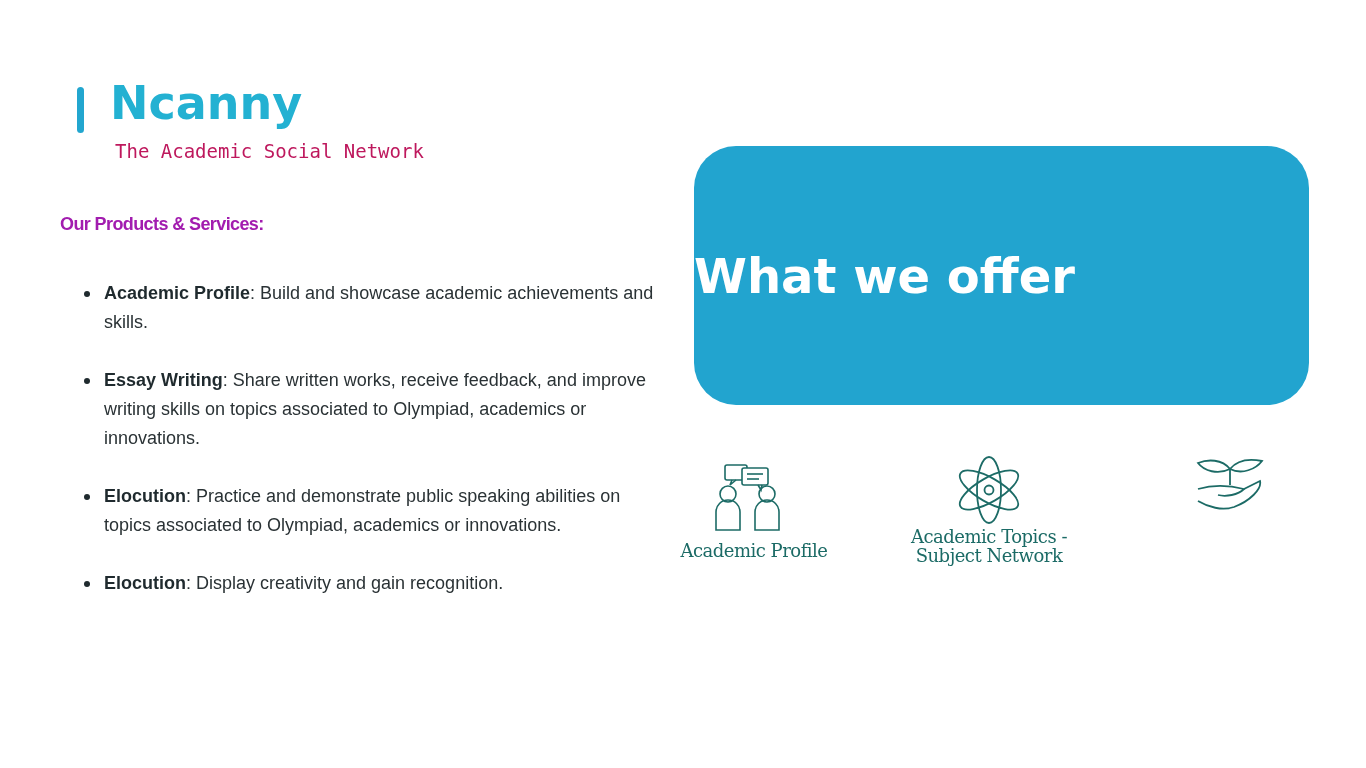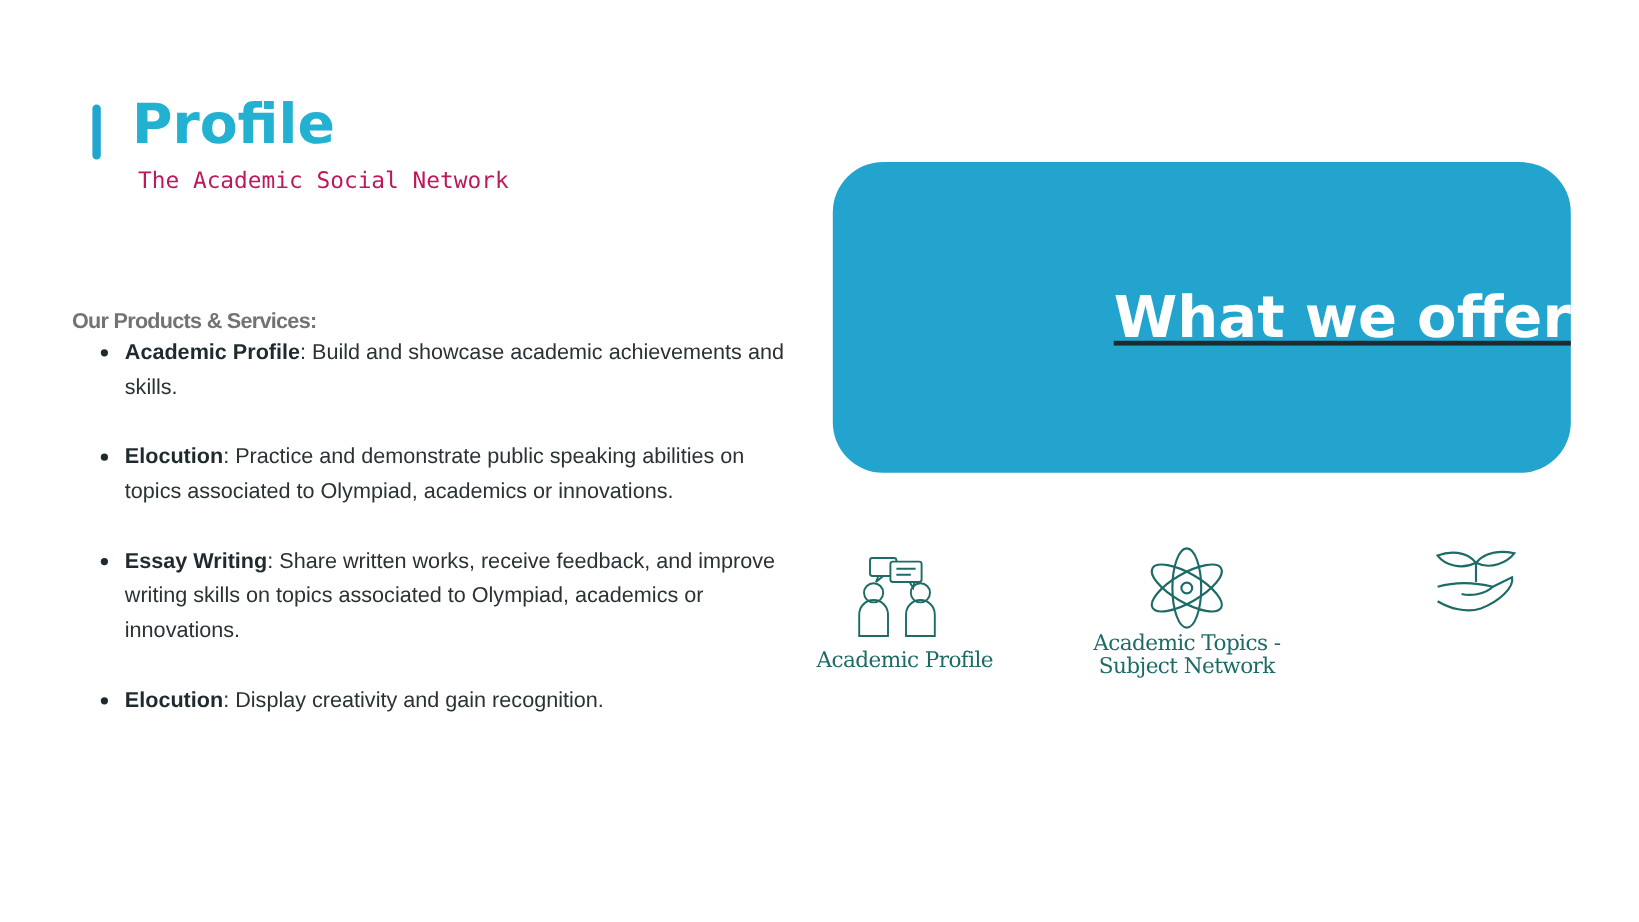--- a/index.html
+++ b/index.html
@@ -14,66 +14,65 @@
   .brand-title {
     position: absolute; left: 110px; top: 76px; font-size: 46px; font-weight: bold;
     color: #23b1d2; font-family: "DejaVu Sans", sans-serif; letter-spacing: 0px;
   }
   .brand-subtitle {
     position: absolute; left: 115px; top: 140px; font-size: 20px; color: #be185d;
     font-family: "DejaVu Sans Mono", monospace; letter-spacing: 0px; font-size: 19px;
   }
   .section-heading {
     position: absolute; left: 60px; top: 214px; font-size: 18px; font-weight: bold;
-    color: #737373; letter-spacing: -0.6px; margin-top: 43px;
+    color: #a21caf; letter-spacing: -0.6px;
   }
   .services-list {
     position: absolute; left: 60px; top: 268px; width: 600px; margin: 11px; padding: 0;
     list-style: none;
   }
   .services-list li {
     position: relative; padding-left: 33px; font-size: 18px; line-height: 29px;
     color: #2a3235; margin-bottom: 29px;
   }
   .services-list li::before {
     content: ""; position: absolute; left: 13px; top: 12px; width: 6px; height: 6px;
     border-radius: 50%; background: #1f2a2e;
   }
   .services-list b { color: #1f2a2e; }
   .offer-card {
-    position: absolute; left: 694px; top: 135px; width: 615px; height: 259px;
+    position: absolute; left: 694px; top: 146px; width: 615px; height: 259px;
     background: #22a4cf; border-radius: 42px; display: flex; align-items: center;
-    justify-content: flex-end;
-    text-decoration: underline;
+    justify-content: flex-start;
   }
   .offer-card span {
     color: #ffffff; font-size: 48px; font-weight: bold; font-family: "DejaVu Sans", sans-serif;
   }
   .feature {
     position: absolute; top: 455px; width: 200px; text-align: center; color: #1c6b66;
   }
   .feature svg { display: block; margin: 0 auto; }
   .feature .label {
     font-family: "DejaVu Serif", serif; font-size: 18px; line-height: 19px; color: #1c6b66;
     margin-top: 8px; letter-spacing: -0.5px;
   }
 </style>
 </head>
 <body>
 
 <div class="accent-bar"></div>
-<div class="brand-title">Profile</div>
+<div class="brand-title">Ncanny</div>
 <div class="brand-subtitle">The Academic Social Network</div>
 
 <div class="section-heading">Our Products &amp; Services:</div>
 
 <ul class="services-list">
   <li><b>Academic Profile</b><span>: Build and showcase academic achievements and skills.</span></li>
+  <li><b>Essay Writing</b><span>: Share written works, receive feedback, and improve writing skills on topics associated to Olympiad, academics or innovations.</span></li>
   <li><b>Elocution</b><span>: Practice and demonstrate public speaking abilities on topics associated to Olympiad, academics or innovations.</span></li>
-  <li><b>Essay Writing</b><span>: Share written works, receive feedback, and improve writing skills on topics associated to Olympiad, academics or innovations.</span></li>
   <li><b>Elocution</b><span>: Display creativity and gain recognition.</span></li>
 </ul>
 
 <div class="offer-card">
   <span>What we offer</span>
 </div>
 
 <div class="feature" style="left:654px;">
   <svg width="80" height="78" viewBox="0 0 80 78" fill="none" stroke="#1c6b66" stroke-width="1.6">
     <rect x="11" y="10" width="22" height="15" rx="2"></rect>

